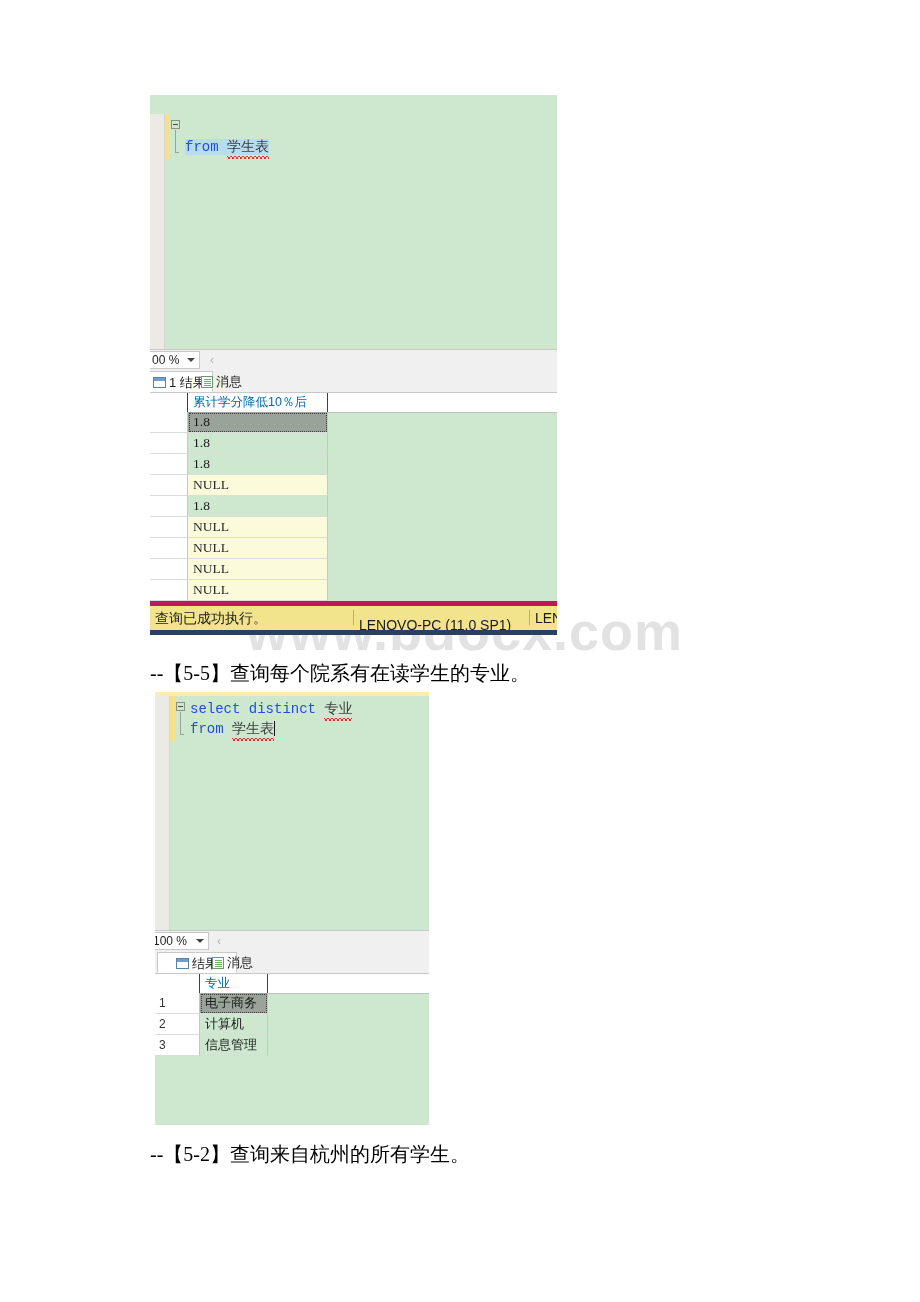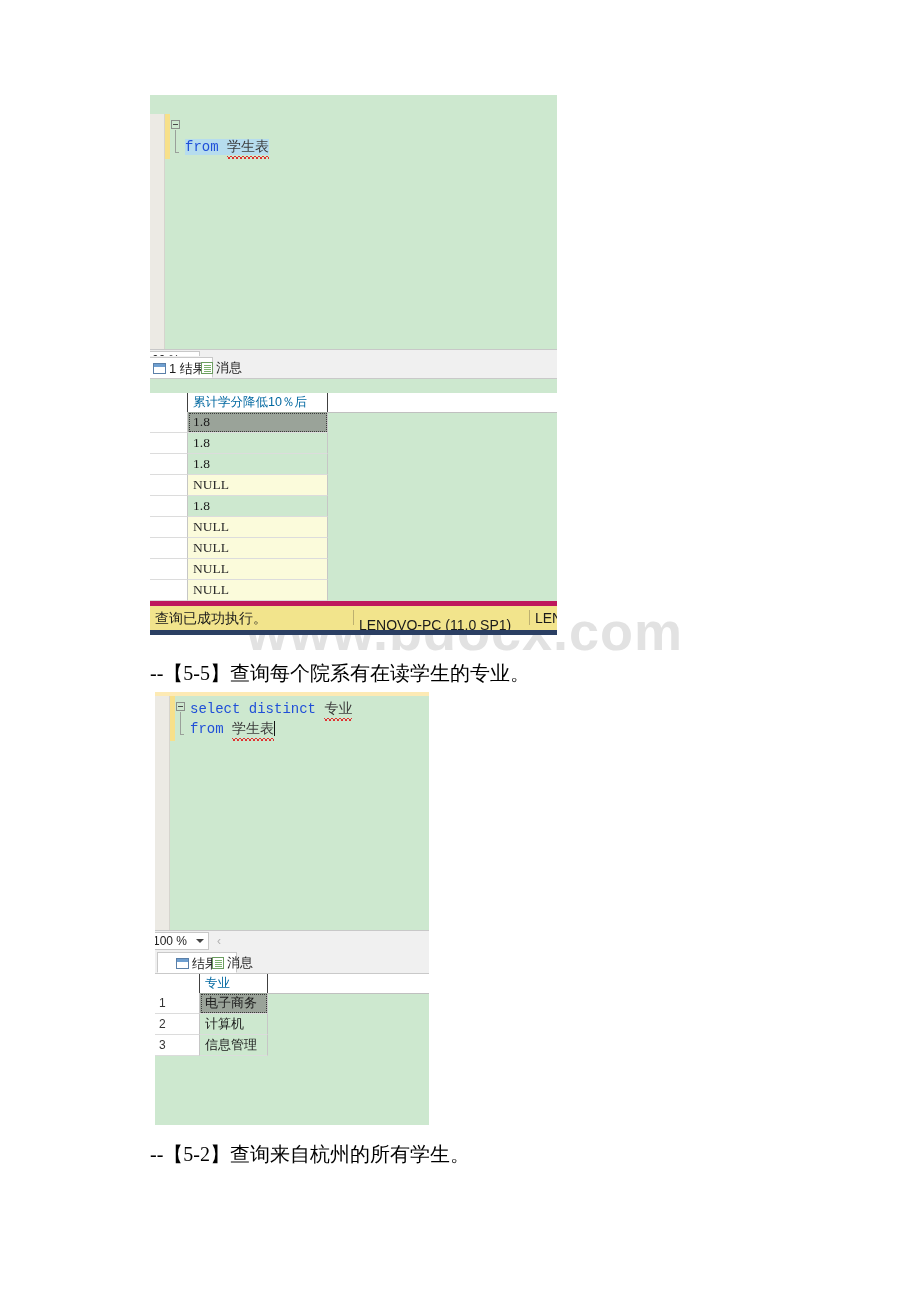--- a/index.html
+++ b/index.html
@@ -406,21 +406,21 @@
   </div>
 
   <div class="zoombar" style="top:254px;">
     <div class="zoom-combo" style="left:-2px; width:52px;">
       <span>00 %</span>
       <span class="zoom-arrow"></span>
     </div>
     <div class="zoom-chev" style="left:60px;">‹</div>
   </div>
 
-  <div class="restabs" style="top:261px;">
+  <div class="restabs" style="top:275px;">
     <div class="restab active" style="left:-4px; padding:0 6px;">
       <span class="ico-grid"></span><span>1 结果</span>
     </div>
     <div class="restab" style="left:45px; padding:0 6px;">
       <span class="ico-msg"></span><span>消息</span>
     </div>
   </div>
 
   <div class="grid" style="top:298px; bottom:24px;">
     <div class="grid-head-row">

